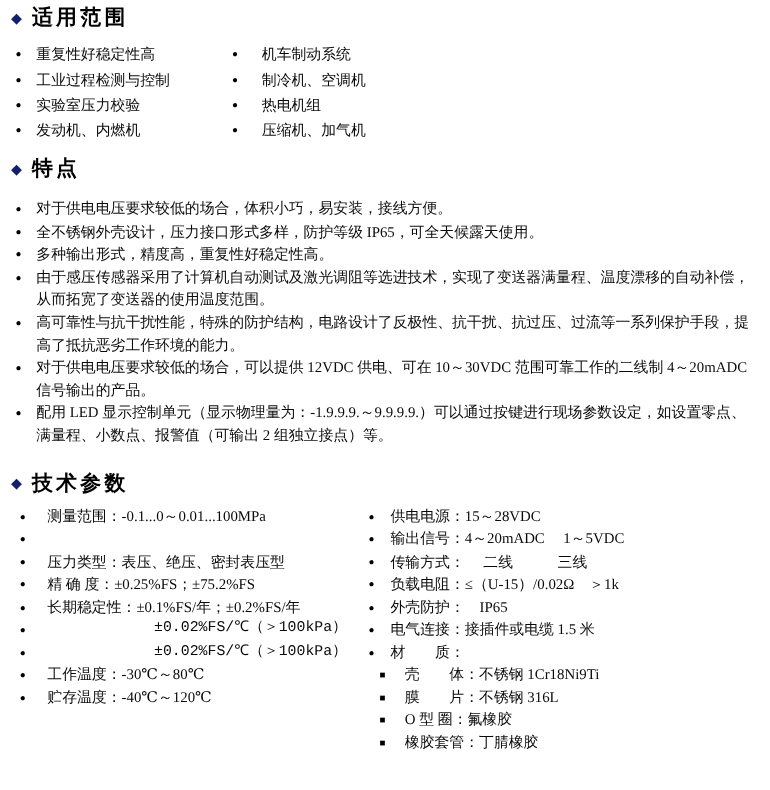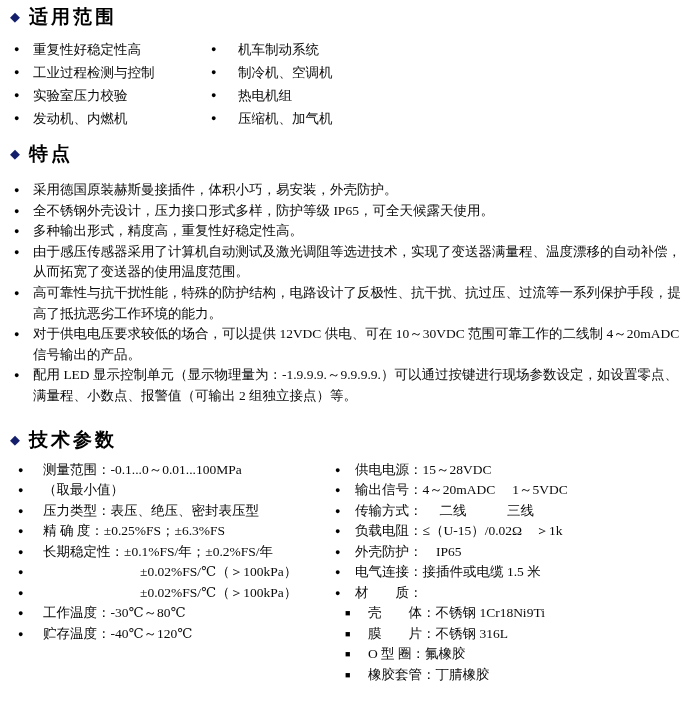--- a/index.html
+++ b/index.html
@@ -36,21 +36,21 @@
 
   
   .features{margin:15px 10px 0 14px;line-height:20.6px;}
 
   
   .specs{display:flex;margin:9px 0 0 18px;line-height:20.5px;}
   .specs-left{flex:none;width:317px;}
   .specs-right{flex:1;min-width:0;}
   .specs .dot{width:25px;}
   .specs-right .dot{width:20px;}
-  .cont-indent{padding-left:97px;}
+  .cont-indent{padding-left:97px;font-family:Liberation Mono, monospace;}
 
   
   .materials{margin-left:10px;}
   .materials .dot{width:23px;font-size:9px;}
 </style>
 </head>
 <body>
 
 <div class="page">
 
@@ -99,21 +99,21 @@
   </div>
 
   <div class="sec-head" style="margin-top:13px;">
     <span class="diamond">◆</span>
     <span>特点</span>
   </div>
 
   <div class="features">
     <div class="row">
       <span class="dot">●</span>
-      <span class="txt">采用德国原装赫斯曼接插件，体积小巧，易安装，外壳防护。</span>
+      <span class="txt">对于供电电压要求较低的场合，体积小巧，易安装，接线方便。</span>
     </div>
     <div class="row">
       <span class="dot">●</span>
       <span class="txt">全不锈钢外壳设计，压力接口形式多样，防护等级 IP65，可全天候露天使用。</span>
     </div>
     <div class="row">
       <span class="dot">●</span>
       <span class="txt">多种输出形式，精度高，重复性好稳定性高。</span>
     </div>
     <div class="row">
@@ -142,30 +142,29 @@
   <div class="specs">
 
     <div class="specs-left">
       <div class="row">
         <span class="dot">●</span>
         <div class="txt">测量范围：-0.1...0～0.01...100MPa</div>
       </div>
       <div class="row">
         <span class="dot">●</span>
         <div class="txt">
-          <div>（取最小值）</div>
         </div>
       </div>
       <div class="row">
         <span class="dot">●</span>
         <div class="txt">压力类型：表压、绝压、密封表压型</div>
       </div>
       <div class="row">
         <span class="dot">●</span>
-        <div class="txt">精 确 度：±0.25%FS；±6.3%FS</div>
+        <div class="txt">精 确 度：±0.25%FS；±75.2%FS</div>
       </div>
       <div class="row">
         <span class="dot">●</span>
         <div class="txt">长期稳定性：±0.1%FS/年；±0.2%FS/年</div>
       </div>
       <div class="row">
         <span class="dot">●</span>
         <div class="txt">
           <div class="cont-indent">±0.02%FS/℃（＞100kPa）</div>
         </div>

